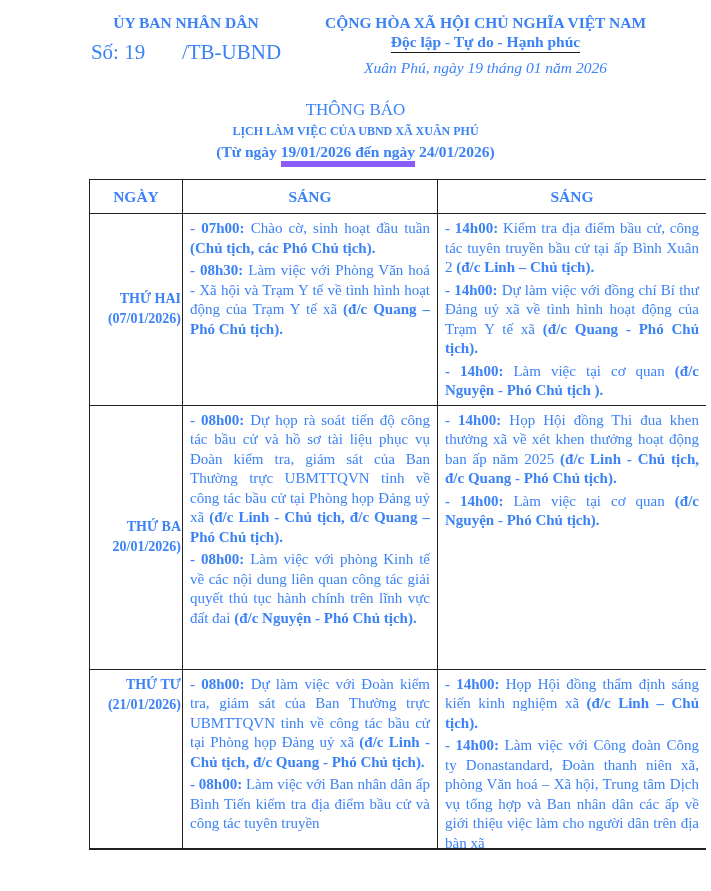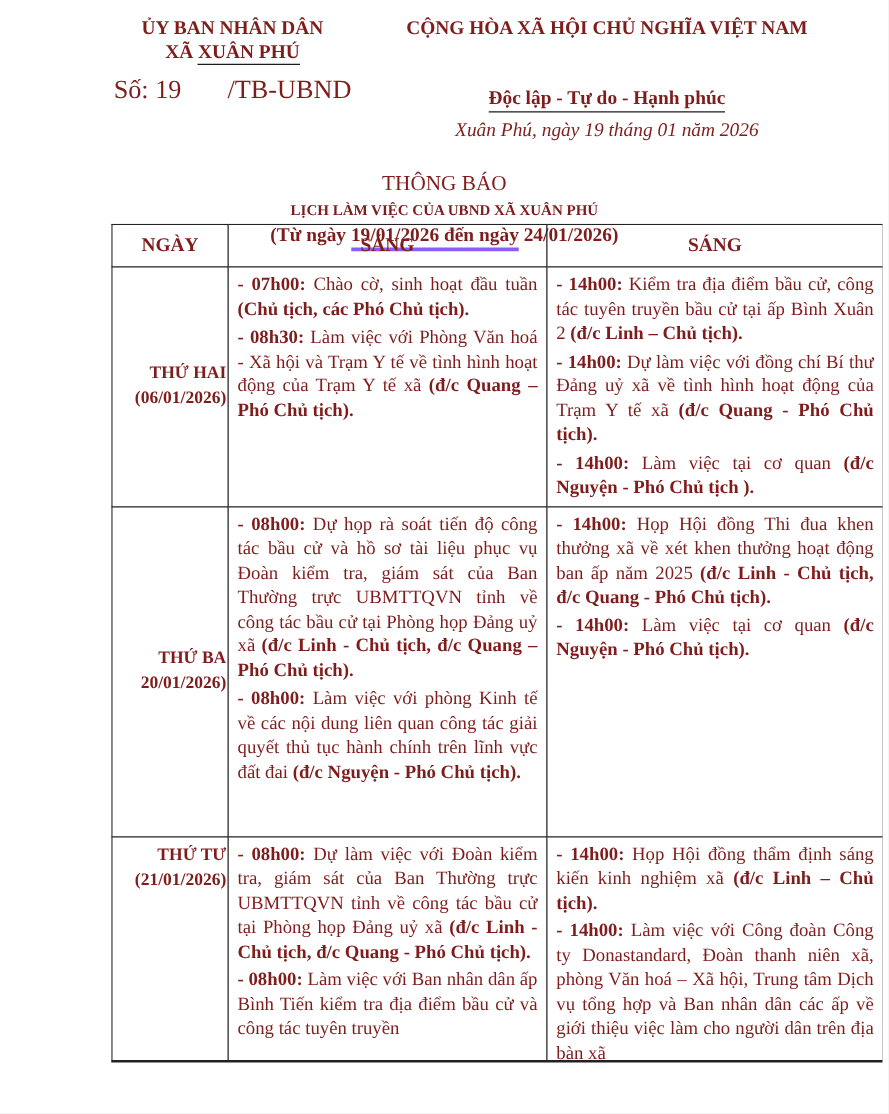--- a/index.html
+++ b/index.html
@@ -1,39 +1,39 @@
 <!DOCTYPE html>
 <html><head>
 <meta charset="utf-8">
 <style>
   html,body{margin:0;padding:0;background:#e8e8e8;}
   .page{
     position:relative;
     width:711px;height:891px;
     background:#ffffff;
     font-family:"Liberation Serif","DejaVu Serif",serif;
-    color:#7f1d1d;
+    color:#3b82f6;
     overflow:hidden;
   }
   
   .head{display:flex;padding:13px 40px 0 72px;}
   .head-left{width:228px;text-align:center;flex:none;}
   .head-right{flex:1;text-align:center;}
   .hl{font-weight:bold;font-size:15.5px;line-height:19px;}
   .ul-part{border-bottom:1.6px solid #1c1c1c;padding-bottom:1px;}
   .doc-number{margin-top:8px;font-size:21px;white-space:pre;}
   .motto{display:inline-block;font-weight:bold;font-size:15.5px;line-height:19px;
-         border-bottom:1.6px solid #1c1c1c;padding-bottom:1px;margin-top:37px;}
+         border-bottom:1.6px solid #1c1c1c;padding-bottom:1px;}
   .date-line{margin-top:6px;font-size:15.5px;font-style:italic;}
   
   .title-block{text-align:center;margin-top:23px;line-height:20px;}
   .t1{font-weight:normal;font-size:17px;}
   .t2{font-weight:bold;font-size:12px;margin-top:1px;}
   .t3{font-weight:bold;font-size:15.5px;margin-top:1px;}
-  .t3-ul{border-bottom:3px solid #8b5cf6;padding-bottom:1px;}
+  .t3-ul{border-bottom:6px solid #8b5cf6;padding-bottom:1px;}
   
   .table-clip{
     position:absolute;left:47px;top:179px;width:617px;height:671px;
     overflow:hidden;box-sizing:border-box;border-bottom:2px solid #222;margin-left:42px;
   }
   table.sched{border-collapse:collapse;table-layout:fixed;width:617px;}
   .sched th,.sched td{border:1.6px solid #222;}
   .sched th{height:33px;font-size:15.5px;font-weight:bold;text-align:center;padding:0 2px;}
   .sched td{vertical-align:top;padding:5px 7px 4px 7px;}
   .sched td.day-cell{
@@ -49,21 +49,20 @@
   .seg-b{font-weight:bold;}
 </style>
 </head>
 <body>
 
 <div class="page">
 
   <div class="head">
     <div class="head-left">
       <div class="hl">ỦY BAN NHÂN DÂN</div>
-      <div class="hl"><span>XÃ </span><span class="ul-part">XUÂN PHÚ</span></div>
       <div class="doc-number">Số: 19       /TB-UBND</div>
     </div>
     <div class="head-right">
       <div class="hl">CỘNG HÒA XÃ HỘI CHỦ NGHĨA VIỆT NAM</div>
       <div><span class="motto">Độc lập - Tự do - Hạnh phúc</span></div>
       <div class="date-line">Xuân Phú, ngày 19 tháng 01 năm 2026</div>
     </div>
   </div>
 
   <div class="title-block">
@@ -83,21 +82,21 @@
         <tr>
           <th>NGÀY</th>
           <th>SÁNG</th>
           <th>SÁNG</th>
         </tr>
       </thead>
       <tbody>
           <tr>
             <td class="day-cell">
               <div>THỨ HAI</div>
-              <div>(06/01/2026)</div>
+              <div>(07/01/2026)</div>
             </td>
             <td>
               <div class="entry"><span class="seg-b">- 07h00:</span><span class="seg"> Chào cờ, sinh hoạt đầu tuần </span><span class="seg-b">(Chủ tịch, các Phó Chủ tịch).</span></div>
               <div class="entry"><span class="seg-b">- 08h30:</span><span class="seg"> Làm việc với Phòng Văn hoá - Xã hội và Trạm Y tế về tình hình hoạt động của Trạm Y tế xã </span><span class="seg-b">(đ/c Quang – Phó Chủ tịch).</span></div>
             </td>
             <td>
               <div class="entry"><span class="seg-b">- 14h00:</span><span class="seg"> Kiểm tra địa điểm bầu cử, công tác tuyên truyền bầu cử tại ấp Bình Xuân 2 </span><span class="seg-b">(đ/c Linh – Chủ tịch).</span></div>
               <div class="entry"><span class="seg-b">- 14h00:</span><span class="seg"> Dự làm việc với đồng chí Bí thư Đảng uỷ xã về tình hình hoạt động của Trạm Y tế xã </span><span class="seg-b">(đ/c Quang - Phó Chủ tịch).</span></div>
               <div class="entry"><span class="seg-b">- 14h00:</span><span class="seg"> Làm việc tại cơ quan </span><span class="seg-b">(đ/c Nguyện - Phó Chủ tịch ).</span></div>
             </td>

